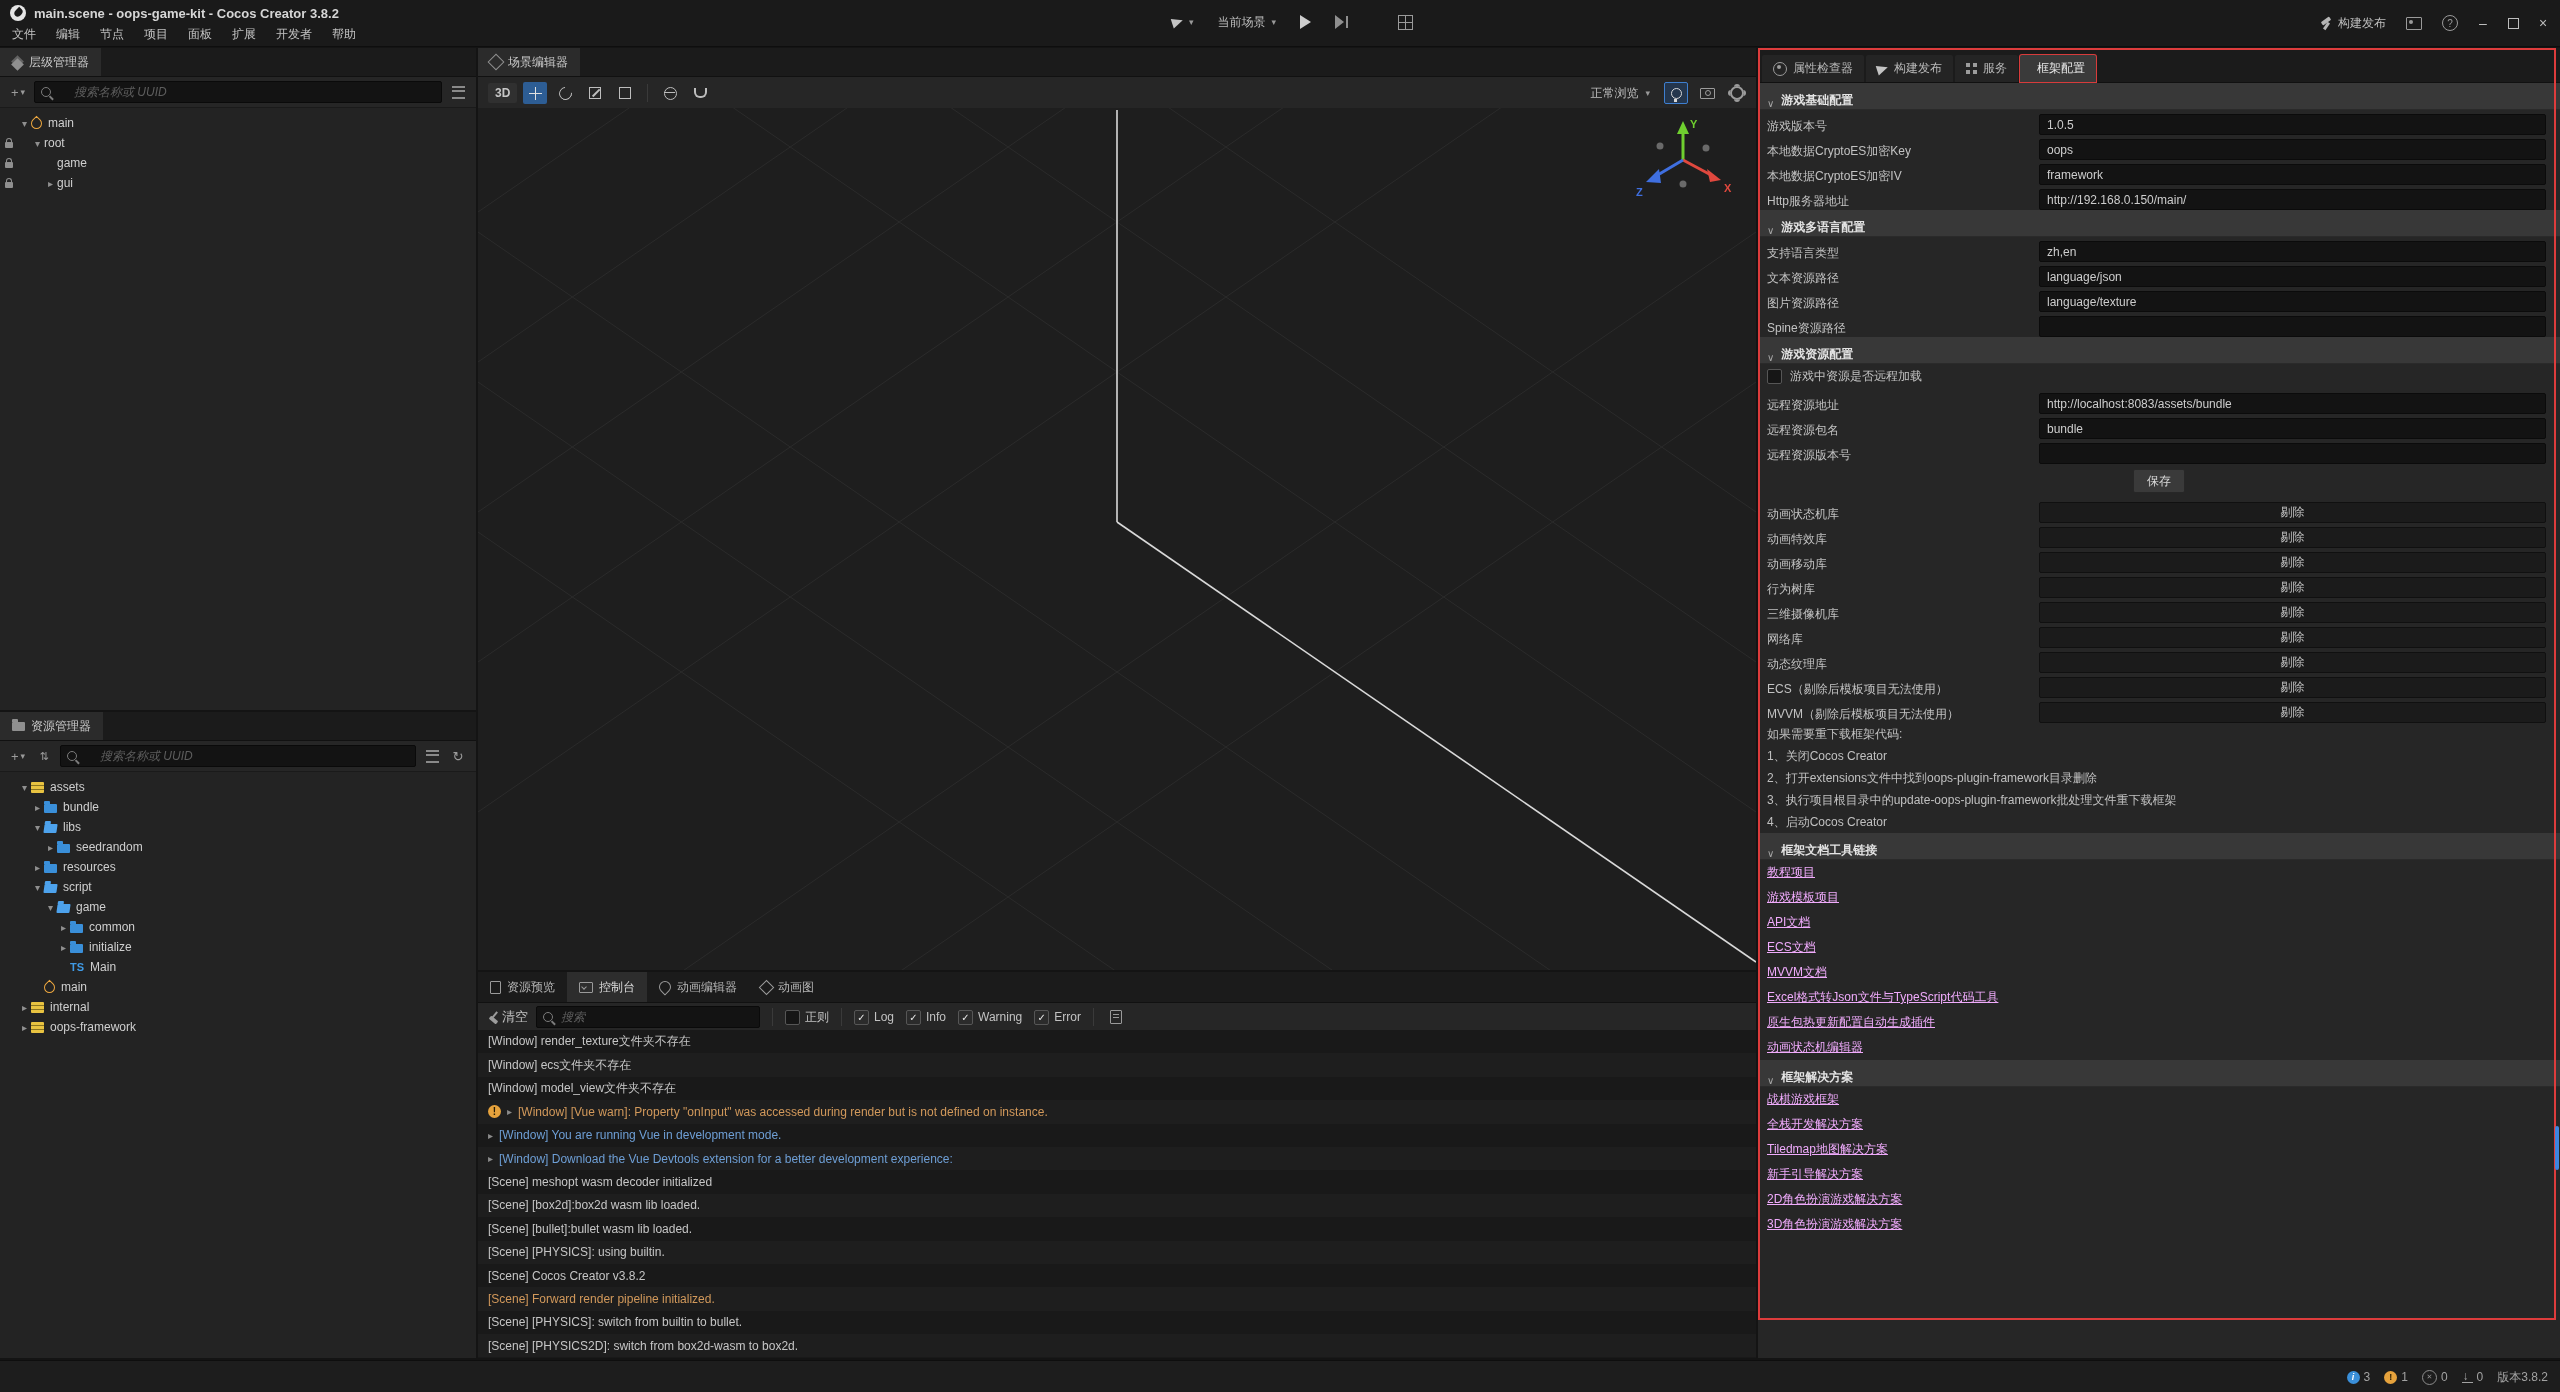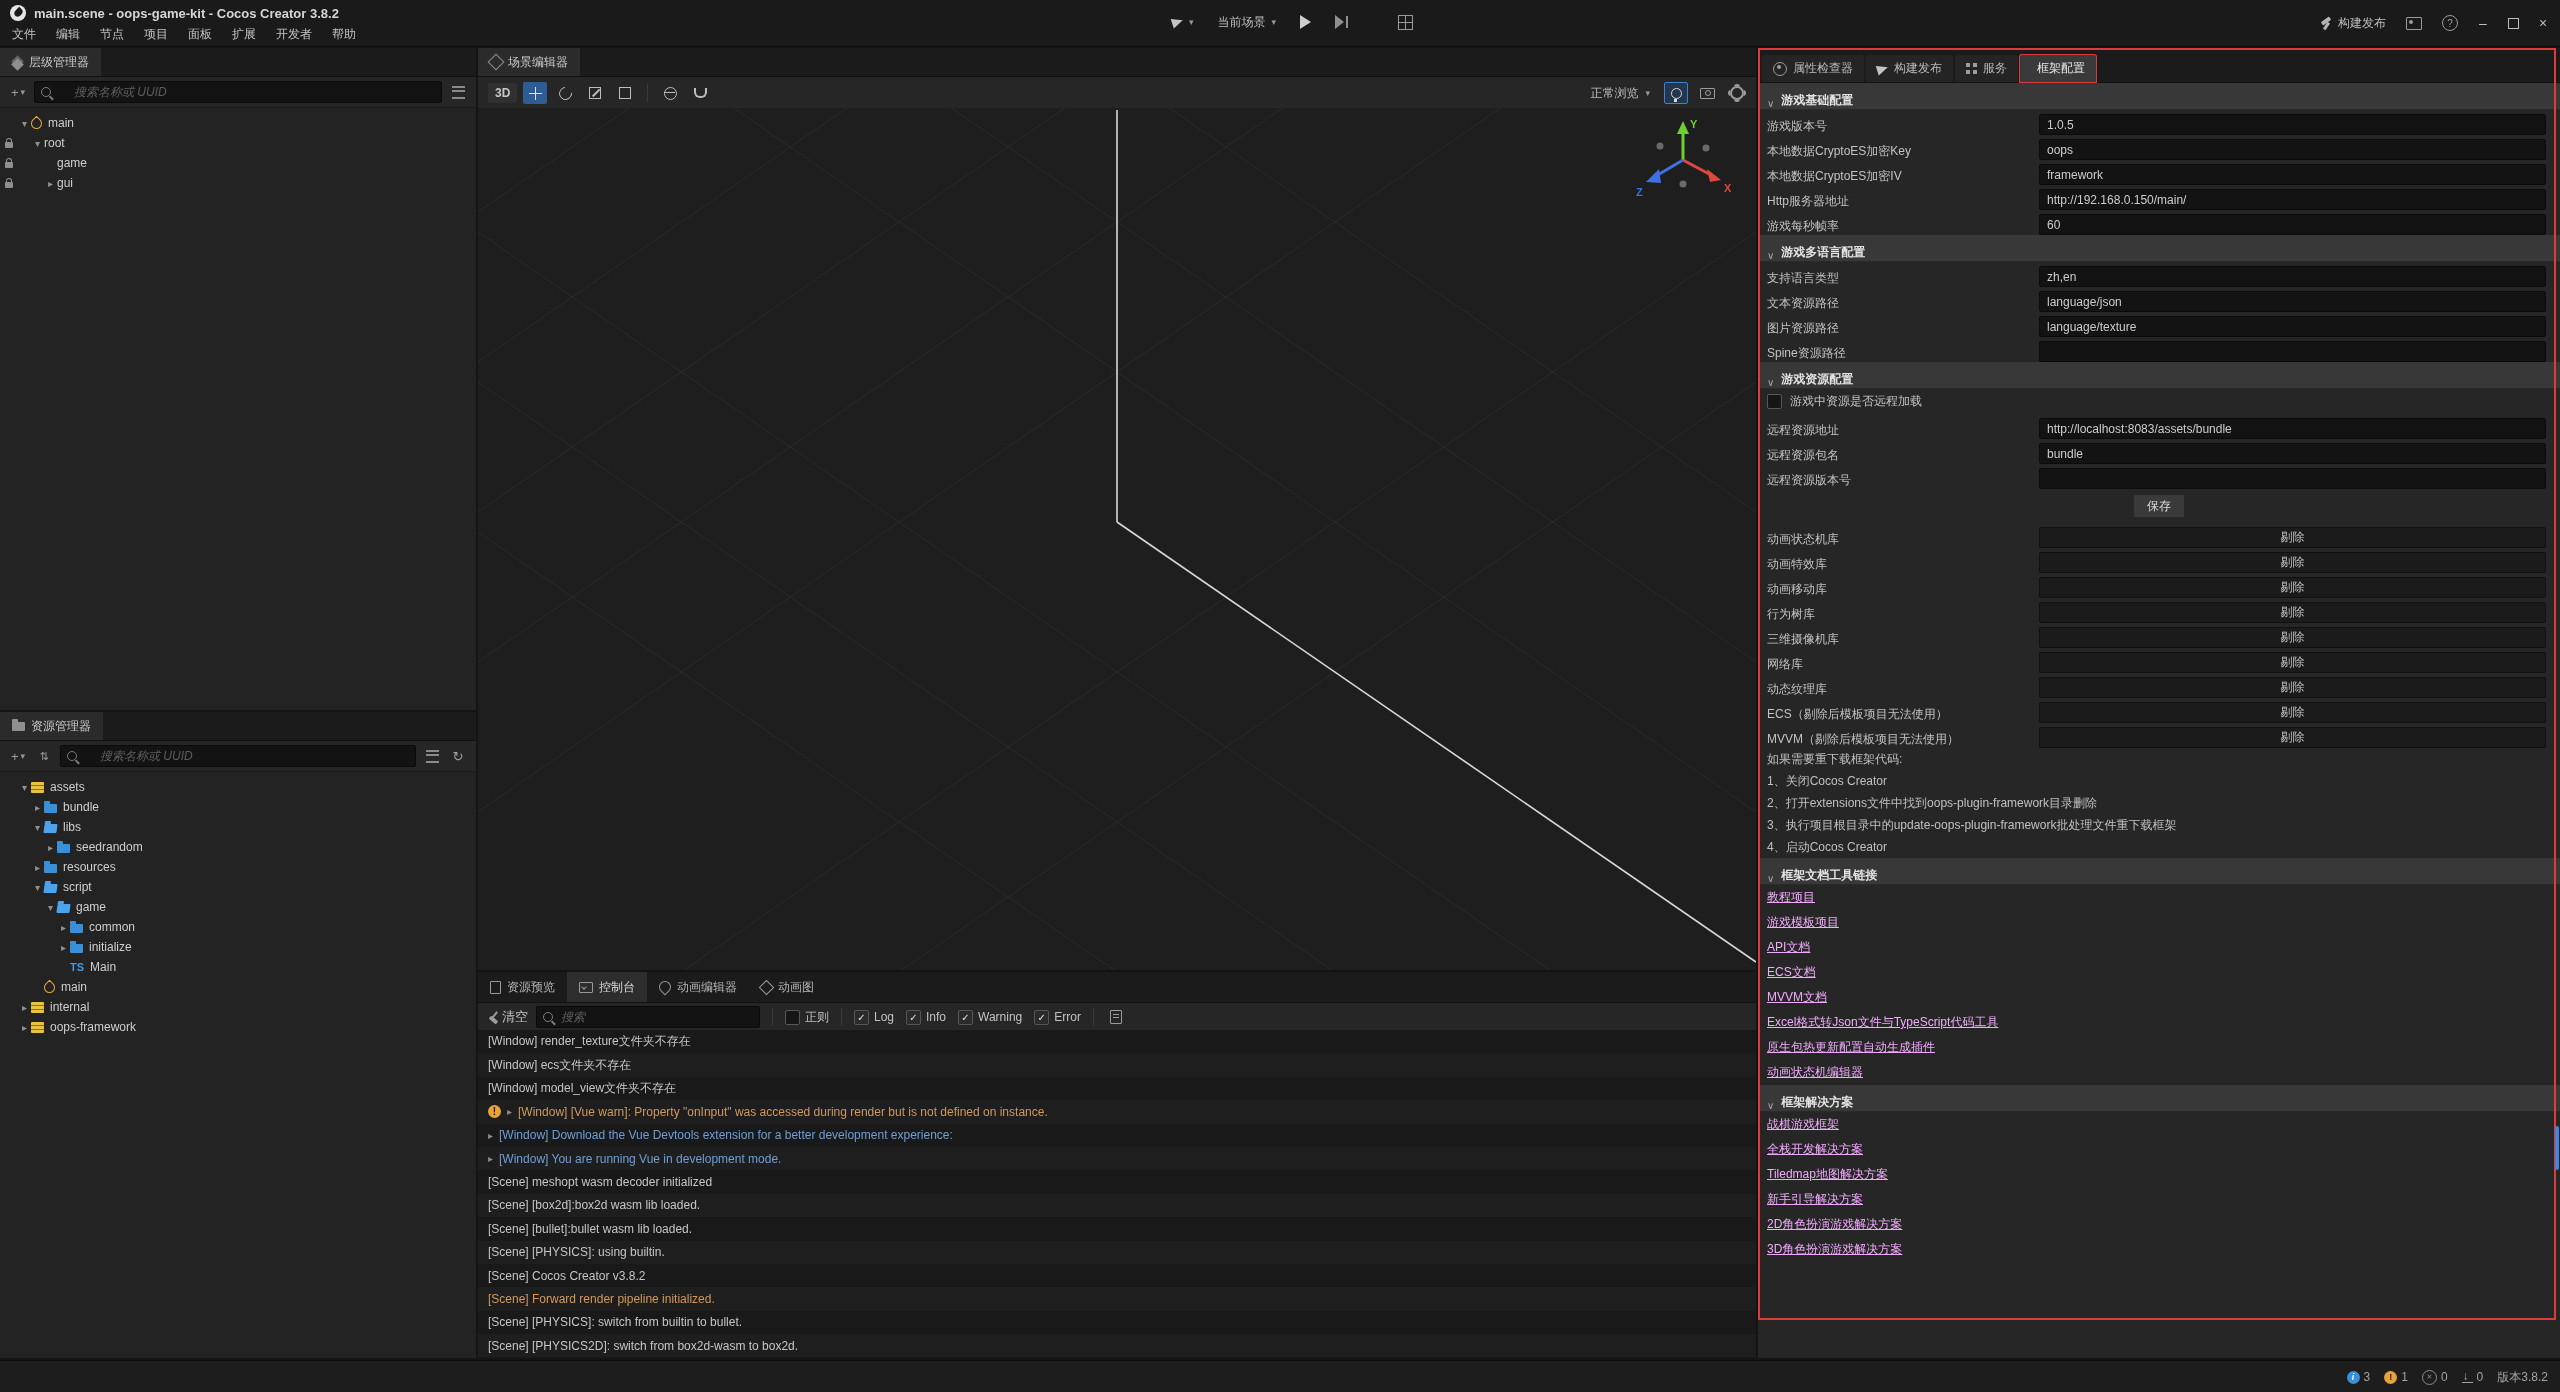--- a/index.html
+++ b/index.html
@@ -552,27 +552,27 @@
 
       <div class="clog warn">
         <span class="badge"></span>
         <span class="carrow"></span>
         <span>[Window] [Vue warn]: Property "onInput" was accessed during render but is not defined on instance.</span>
       </div>
 
       <div class="clog info">
 
         <span class="carrow"></span>
+        <span>[Window] You are running Vue in development mode.</span>
+      </div>
+
+      <div class="clog info">
+
+        <span class="carrow"></span>
         <span>[Window] Download the Vue Devtools extension for a better development experience:</span>
-      </div>
-
-      <div class="clog info">
-
-        <span class="carrow"></span>
-        <span>[Window] You are running Vue in development mode.</span>
       </div>
 
       <div class="clog">
 
         <span>[Scene] meshopt wasm decoder initialized</span>
       </div>
 
       <div class="clog">
 
         <span>[Scene] [box2d]:box2d wasm lib loaded.</span>
@@ -656,24 +656,20 @@
         <span class="flabel">本地数据CryptoES加密IV</span>
         <input class="finput" value="framework" style="">
       </div>
 
       <div class="frow">
         <span class="flabel">Http服务器地址</span>
         <input class="finput" value="http://192.168.0.150/main/" style="">
       </div>
 
 
-      <div class="frow">
-        <span class="flabel">游戏每秒帧率</span>
-        <input class="finput" value="60" style="">
-      </div>
     </div>
 
   <div class="sec-h">
       <span class="sec-chev"></span>
       <span>游戏多语言配置</span>
     </div>
   <div>
 
       <div class="frow">
         <span class="flabel">支持语言类型</span>

